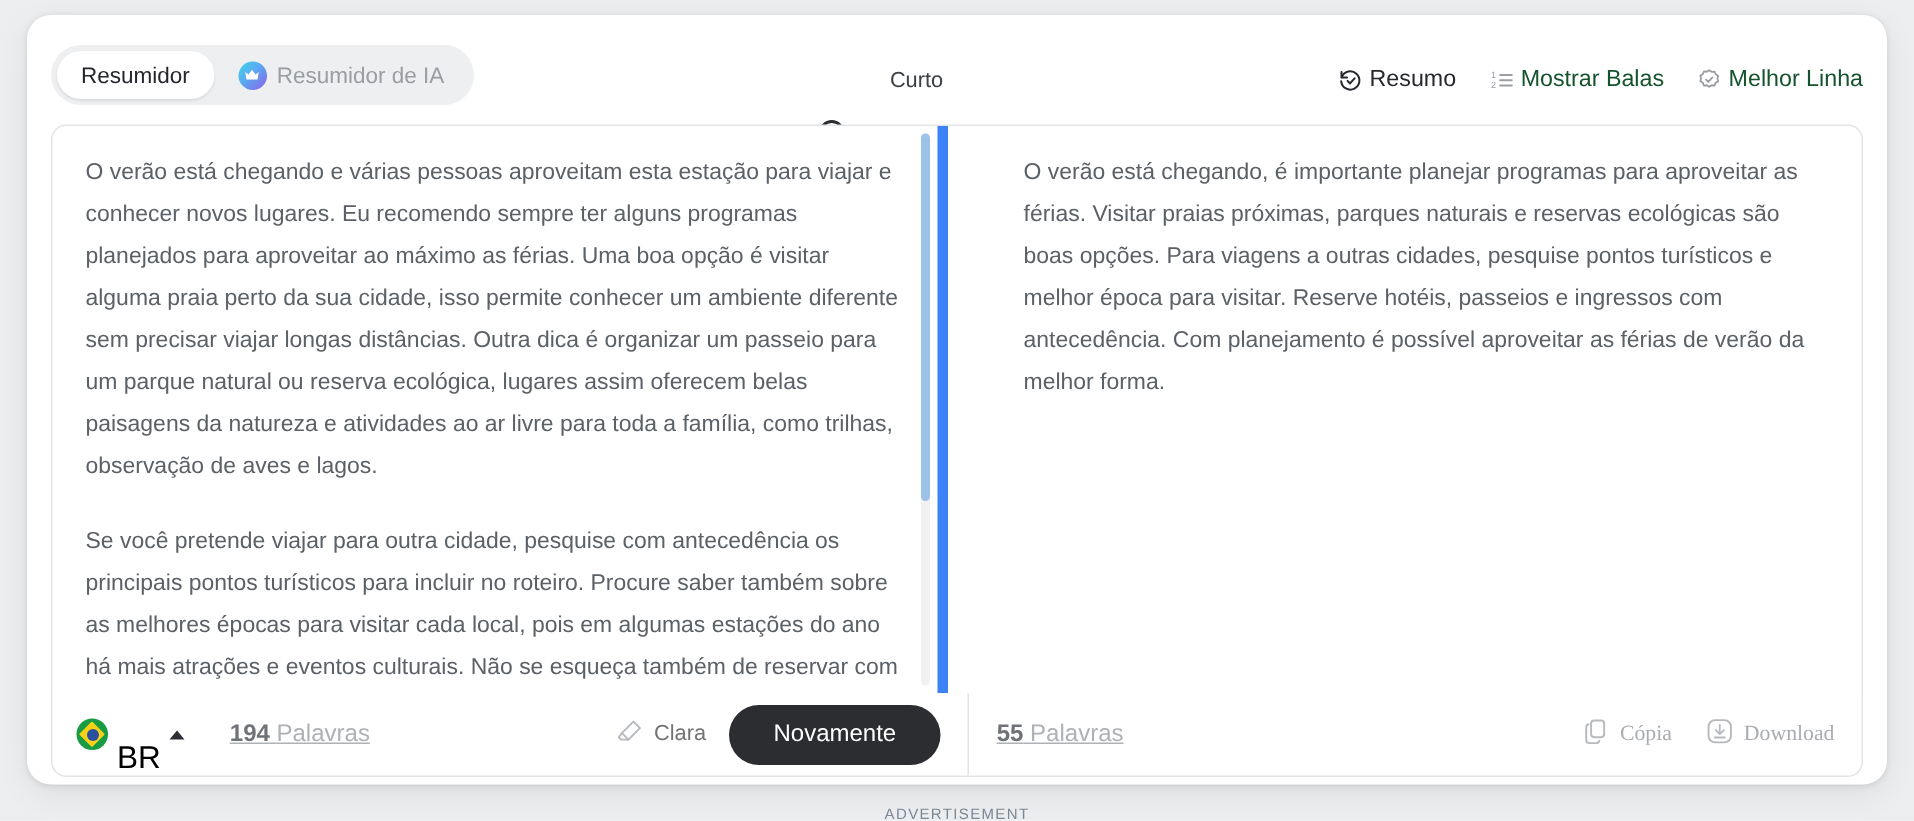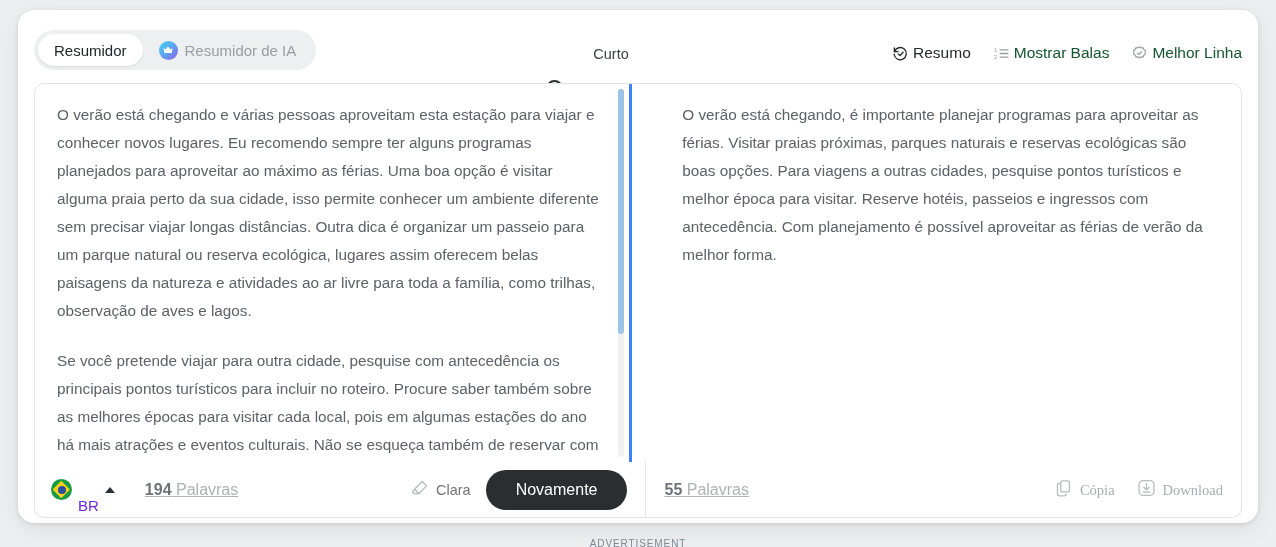--- a/index.html
+++ b/index.html
@@ -126,21 +126,21 @@
     display: flex;
     background: #fff;
     overflow: hidden;
   }
   .pane {
     position: relative;
     height: 100%;
     padding: 17px 22px 0 22px;
     overflow: hidden;
   }
-  .pane-left { width: 612px; border-right: 3px solid #3b82f6; }
+  .pane-left { width: 612px; border-right: 7px solid #3b82f6; }
   .pane-right { width: 595px; margin-left: 28px; }
   .pane p {
     margin: 0 0 22px 0;
     font-size: 15.3px;
     line-height: 28px;
     color: #5c6167;
   }
   .pane-left p { max-width: 548px; }
   .pane-right p { max-width: 568px; }
   .vscroll {
@@ -209,21 +209,21 @@
     border-radius: 1px;
   }
   .flag::after {
     content: "";
     position: absolute;
     left: 6.5px; top: 6.5px;
     width: 8px; height: 8px;
     background: #2a4f9e;
     border-radius: 50%;
   }
-  .lang-code { font-size: 15px; color: #6d28d9; margin-top: 32px; }
+  .lang-code { font-size: 21px; color: #000000; margin-top: 32px; }
   .caret-up {
     width: 0; height: 0;
     border-left: 5px solid transparent;
     border-right: 5px solid transparent;
     border-bottom: 6px solid #2c2f34;
   }
   .wordcount {
     font-size: 16px;
     color: #aeb1b6;
     text-decoration: underline;

